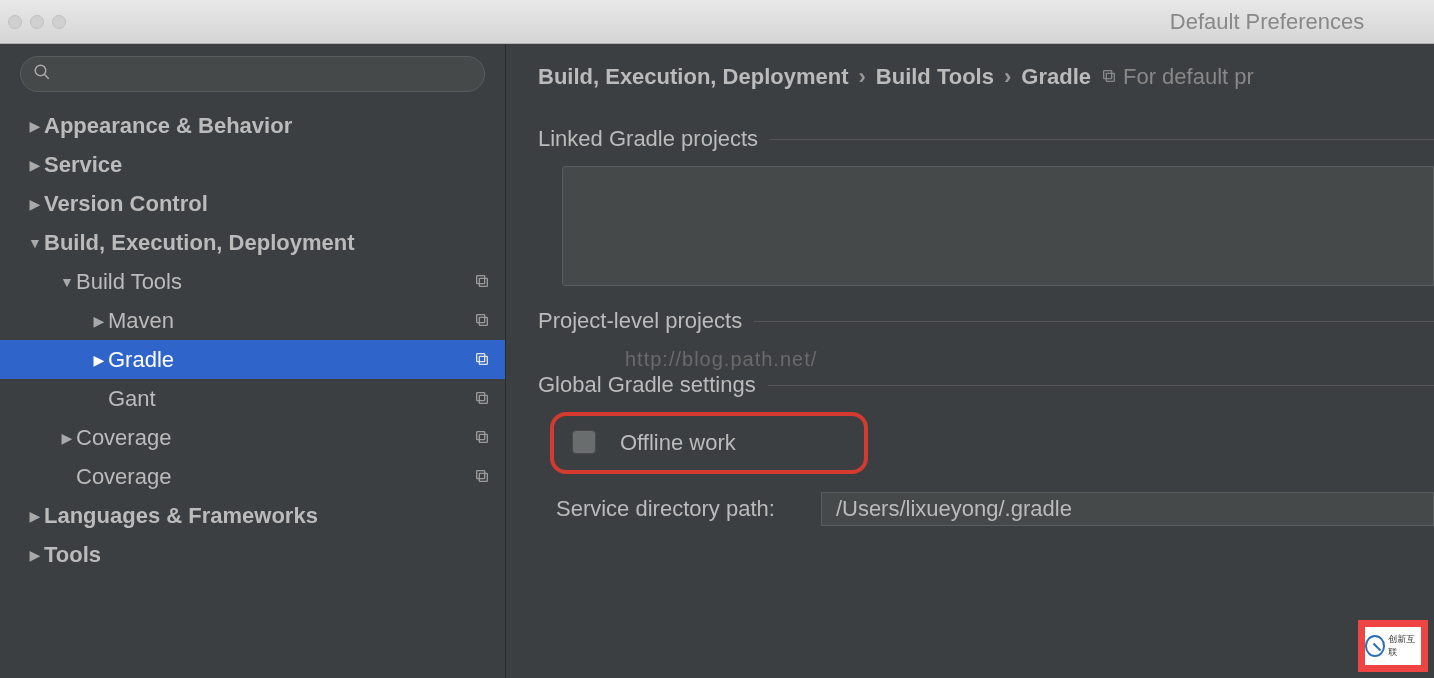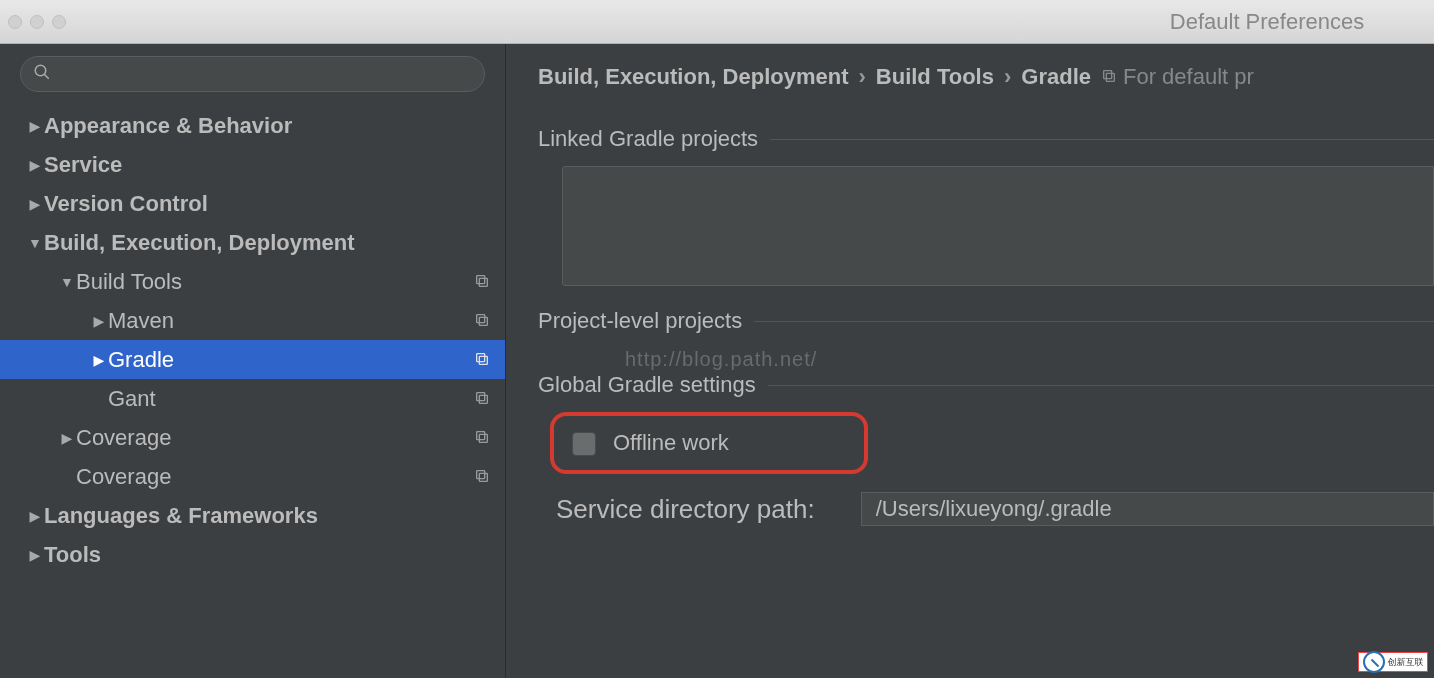--- a/index.html
+++ b/index.html
@@ -43,29 +43,29 @@
 .bc-suffix .copy-icon { color: #888; }
 
 .section-header { display: flex; align-items: center; gap: 12px; margin-bottom: 14px; }
 .section-title { color: #bbbbbb; font-size: 22px; white-space: nowrap; }
 .section-line { flex: 1; height: 1px; background: #555; }
 
 .list-box { margin-left: 24px; height: 120px; background: #45494a; border: 1px solid #5a5d5e; border-top-left-radius: 3px; border-bottom-left-radius: 3px; margin-bottom: 22px; }
 
 .watermark { position: absolute; color: #6a6a6a; font-size: 20px; left: 625px; top: 348px; pointer-events: none; letter-spacing: 1px; }
 
-.highlight-box { border: 4px solid #d43a2f; border-radius: 16px; width: 318px; padding: 14px 18px; margin-left: 12px; margin-top: 12px; margin-bottom: 18px; display: flex; align-items: flex-end; gap: 17px; }
+.highlight-box { border: 4px solid #d43a2f; border-radius: 16px; width: 318px; padding: 14px 18px; margin-left: 12px; margin-top: 12px; margin-bottom: 18px; display: flex; align-items: flex-start; gap: 24px; }
 .checkbox { width: 24px; height: 24px; background: #6a6d6e; border: 1px solid #4a4a4a; border-radius: 4px; }
 .checkbox-label { color: #bbbbbb; font-size: 22px; }
 
 .field-row { display: flex; align-items: center; gap: 46px; margin-left: 18px; }
-.field-label { color: #bbbbbb; font-size: 26px; }
+.field-label { color: #bbbbbb; font-size: 22px; }
 .field-input { flex: 1; height: 34px; background: #45494a; border: 1px solid #5a5d5e; color: #bbbbbb; font-size: 22px; padding: 0 14px; outline: none; }
 
-.logo-badge { position: absolute; right: 6px; bottom: 6px; width: 70px; height: 20px; background: #fff; border: 1px solid #ef4444; display: flex; align-items: center; justify-content: center; font-size: 9px; color: #333; }
+.logo-badge { position: absolute; right: 6px; bottom: 6px; width: 70px; height: 52px; background: #fff; border: 7px solid #ef4444; display: flex; align-items: center; justify-content: center; font-size: 9px; color: #333; }
 .logo-badge .circ { width: 22px; height: 22px; border: 2px solid #2a6fb5; border-radius: 50%; margin-right: 3px; position: relative; }
 .logo-badge .circ::after { content: ""; position: absolute; width: 10px; height: 2px; background: #2a6fb5; top: 9px; left: 5px; transform: rotate(45deg); }
 </style>
 </head>
 <body>
 
 <div class="titlebar">
   <div class="traffic-lights">
     <div class="traffic-light"></div>
     <div class="traffic-light"></div>

